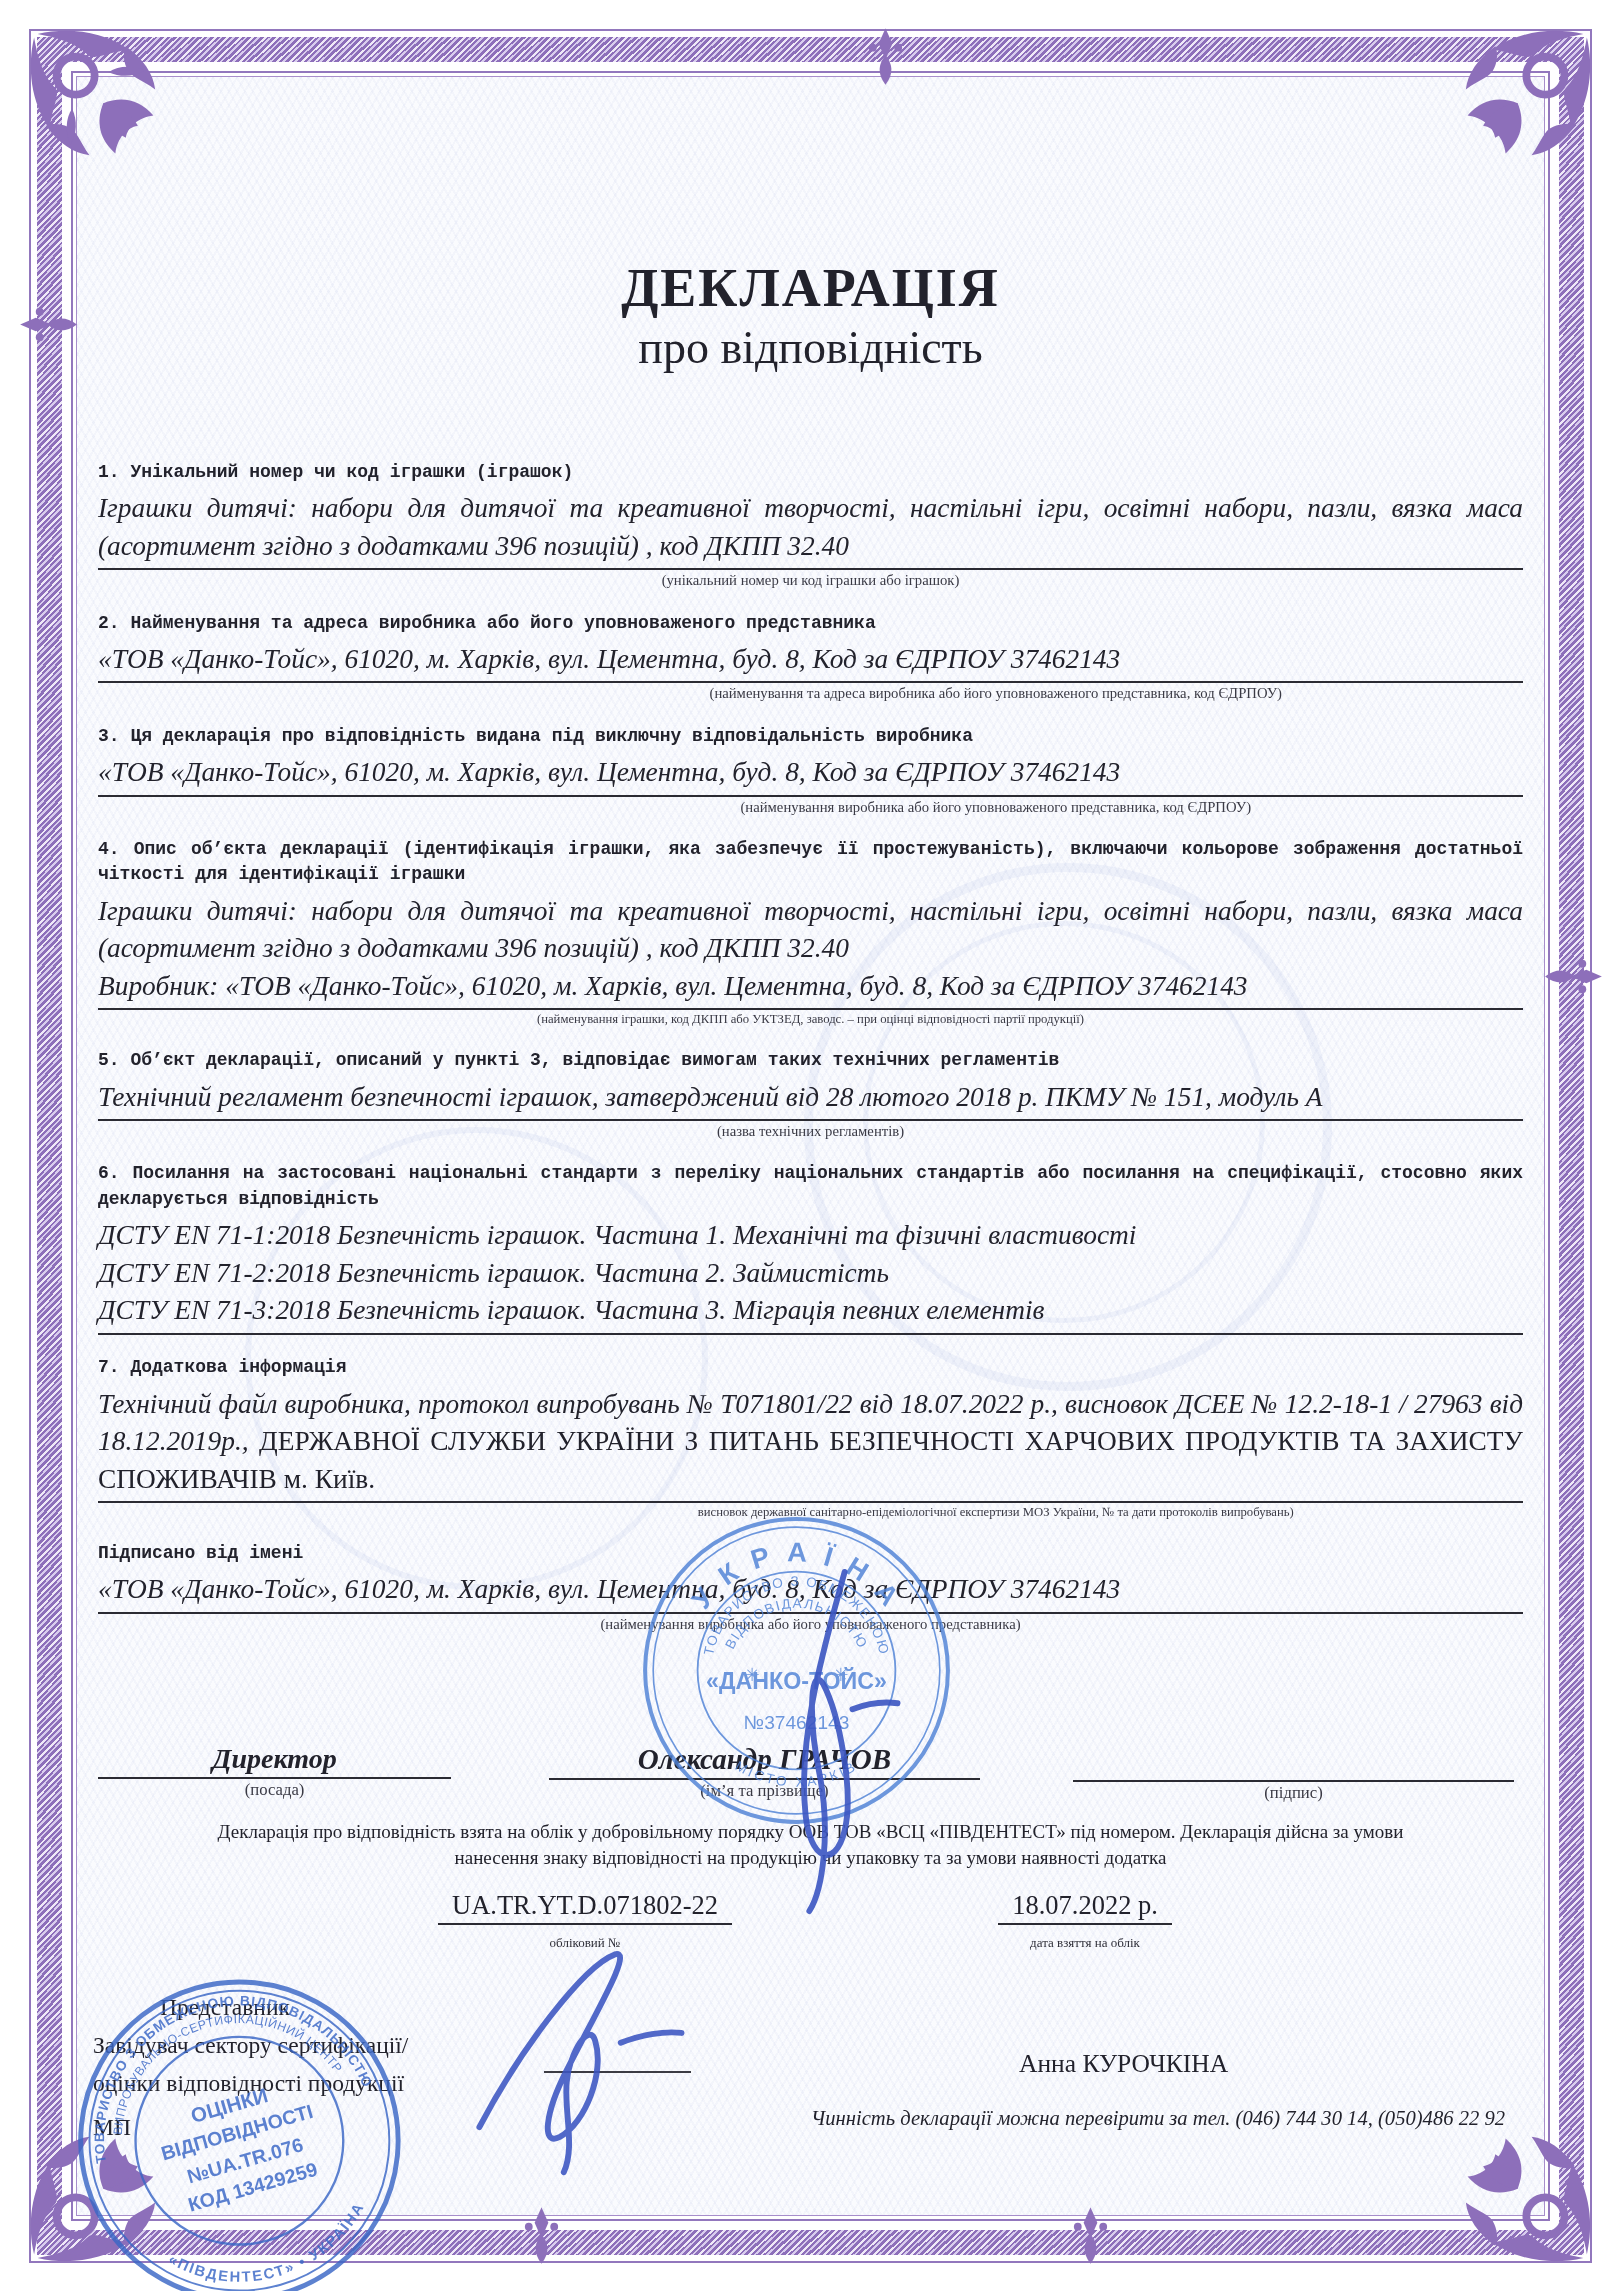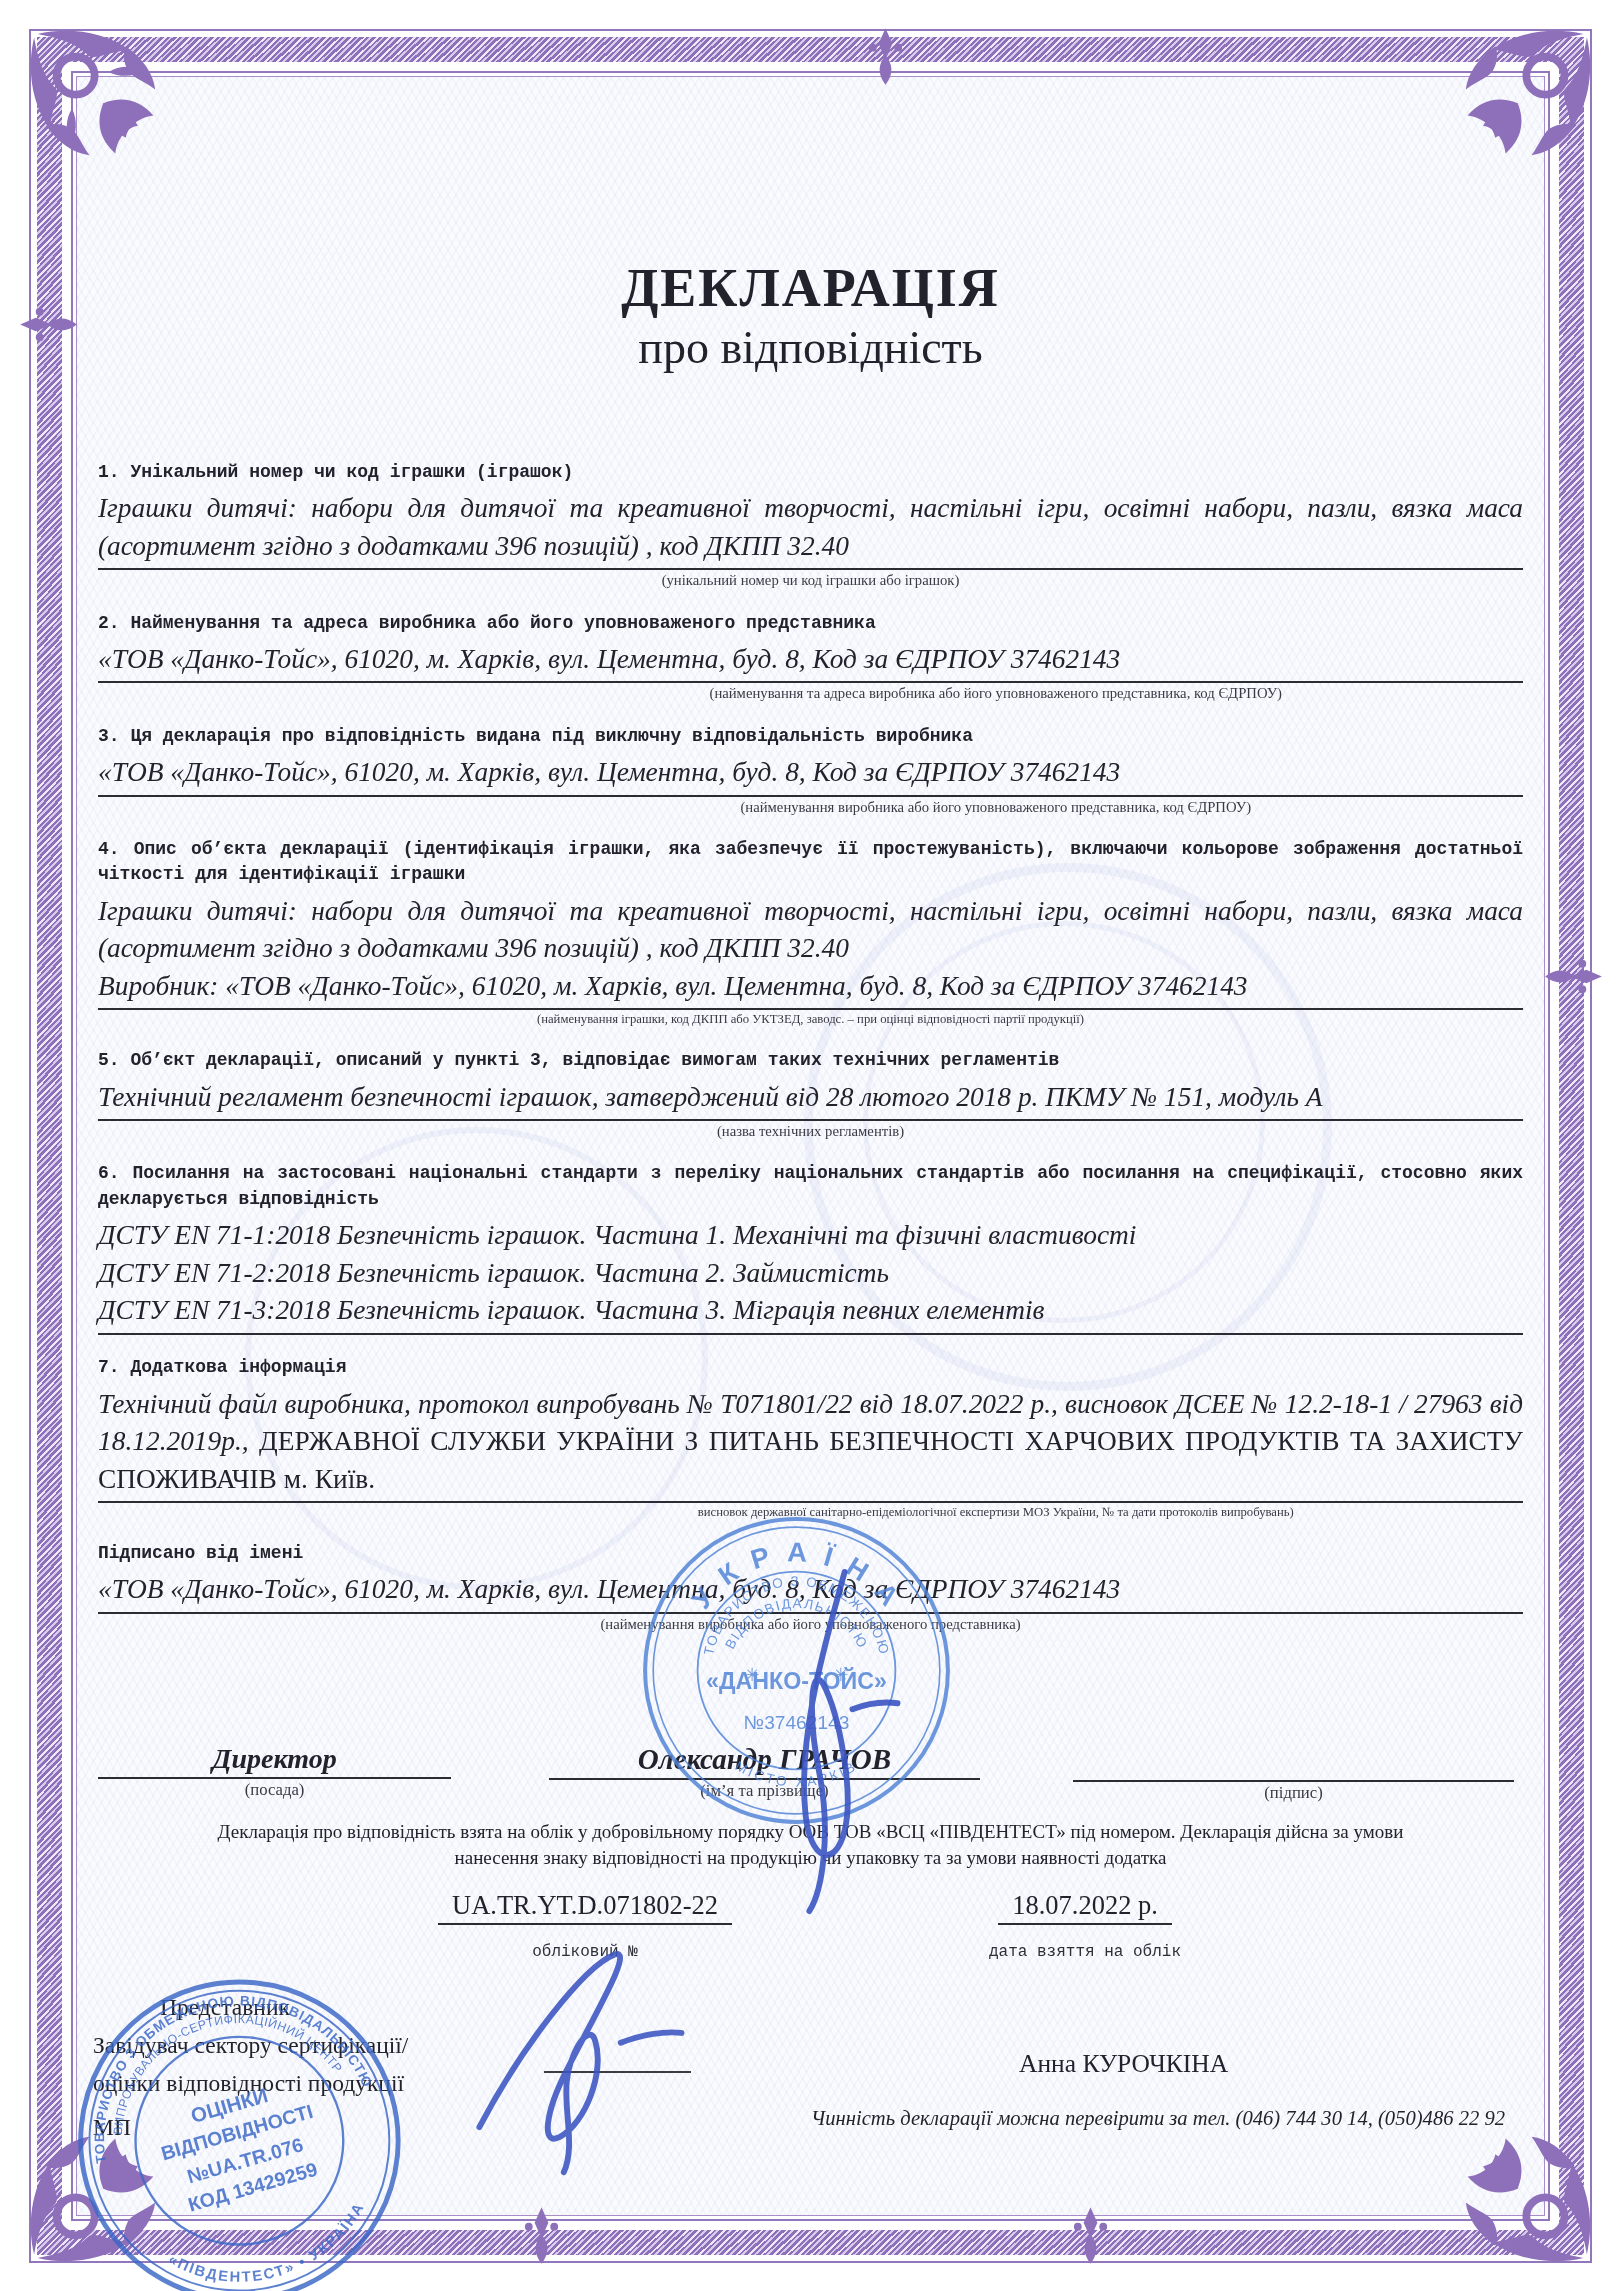--- a/index.html
+++ b/index.html
@@ -64,21 +64,21 @@
   .col-pos .line{font-size:28px;font-weight:bold;font-style:italic;padding:0 19.6px 2px 19.6px;}
   .col-sign{width:441px;margin-left:93px;}
   .col-sign .line{height:37px;}
   .col-name{width:431px;margin-left:98px;}
   .col-name .line{font-size:29px;font-weight:bold;font-style:italic;padding-bottom:2px;}
   
   .reg-note{position:absolute;left:108px;right:108px;top:1819px;font-size:19px;text-align:center;line-height:1.35;}
   .num-row{position:absolute;left:98px;right:98px;top:1890px;display:flex;justify-content:center;}
   .num-col{display:flex;flex-direction:column;align-items:center;}
   .num-col .nval{font-size:26.5px;border-bottom:2px solid #2b2b33;padding:0 13.7px 2px 13.7px;}
-  .num-col .ncap{font-size:16px;margin-top:18px;color:#2e2e38;font-family:Liberation Mono, monospace;}
+  .num-col .ncap{font-size:13px;margin-top:10px;color:#2e2e38;}
   .nc1{width:412px;margin-left:29px;}
   .nc2{width:372px;margin-left:108px;}
   .nc3{width:372px;margin-left:118px;}
   .rep-block{position:absolute;left:93px;top:1988px;font-size:23.5px;line-height:1.62;}
   .rep-block .r1{padding-left:67px;}
   .rep-mp{margin-top:5.9px;}
   .rep-name{position:absolute;left:1019px;width:421px;top:2049px;font-size:25.5px;text-align:left;}
   .verify{position:absolute;right:116px;top:2107px;font-size:20.6px;font-style:italic;text-align:right;}
   .sig2-line{position:absolute;left:544px;top:2071px;width:147px;border-top:2.9px solid #3c3c44;}
   

